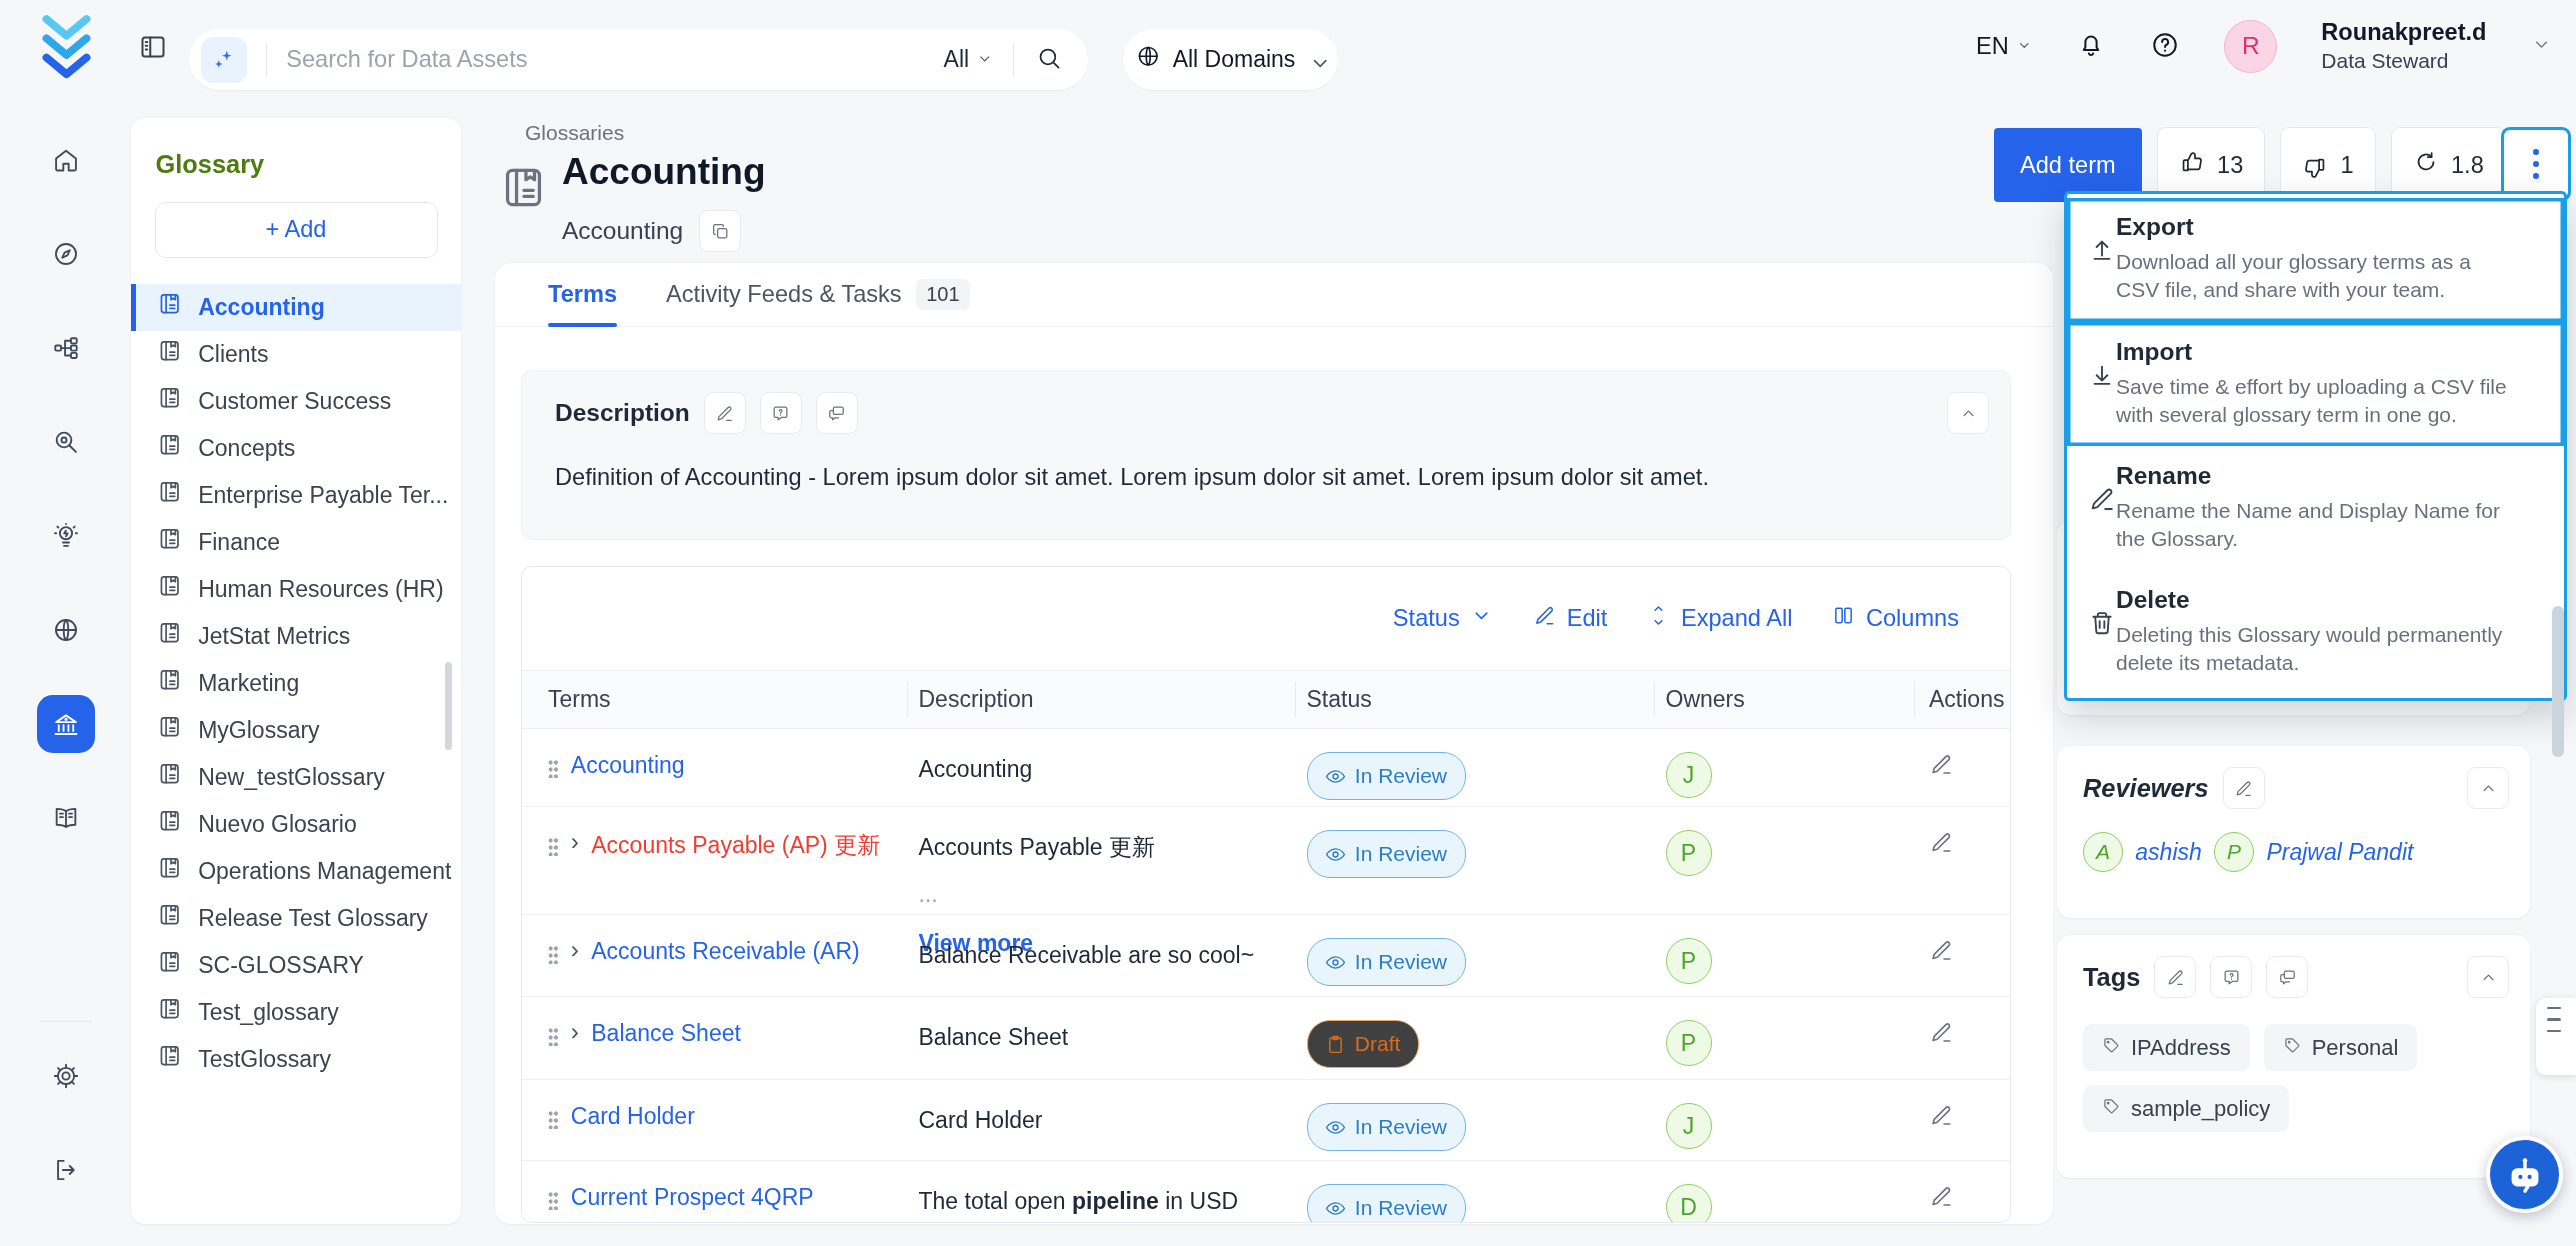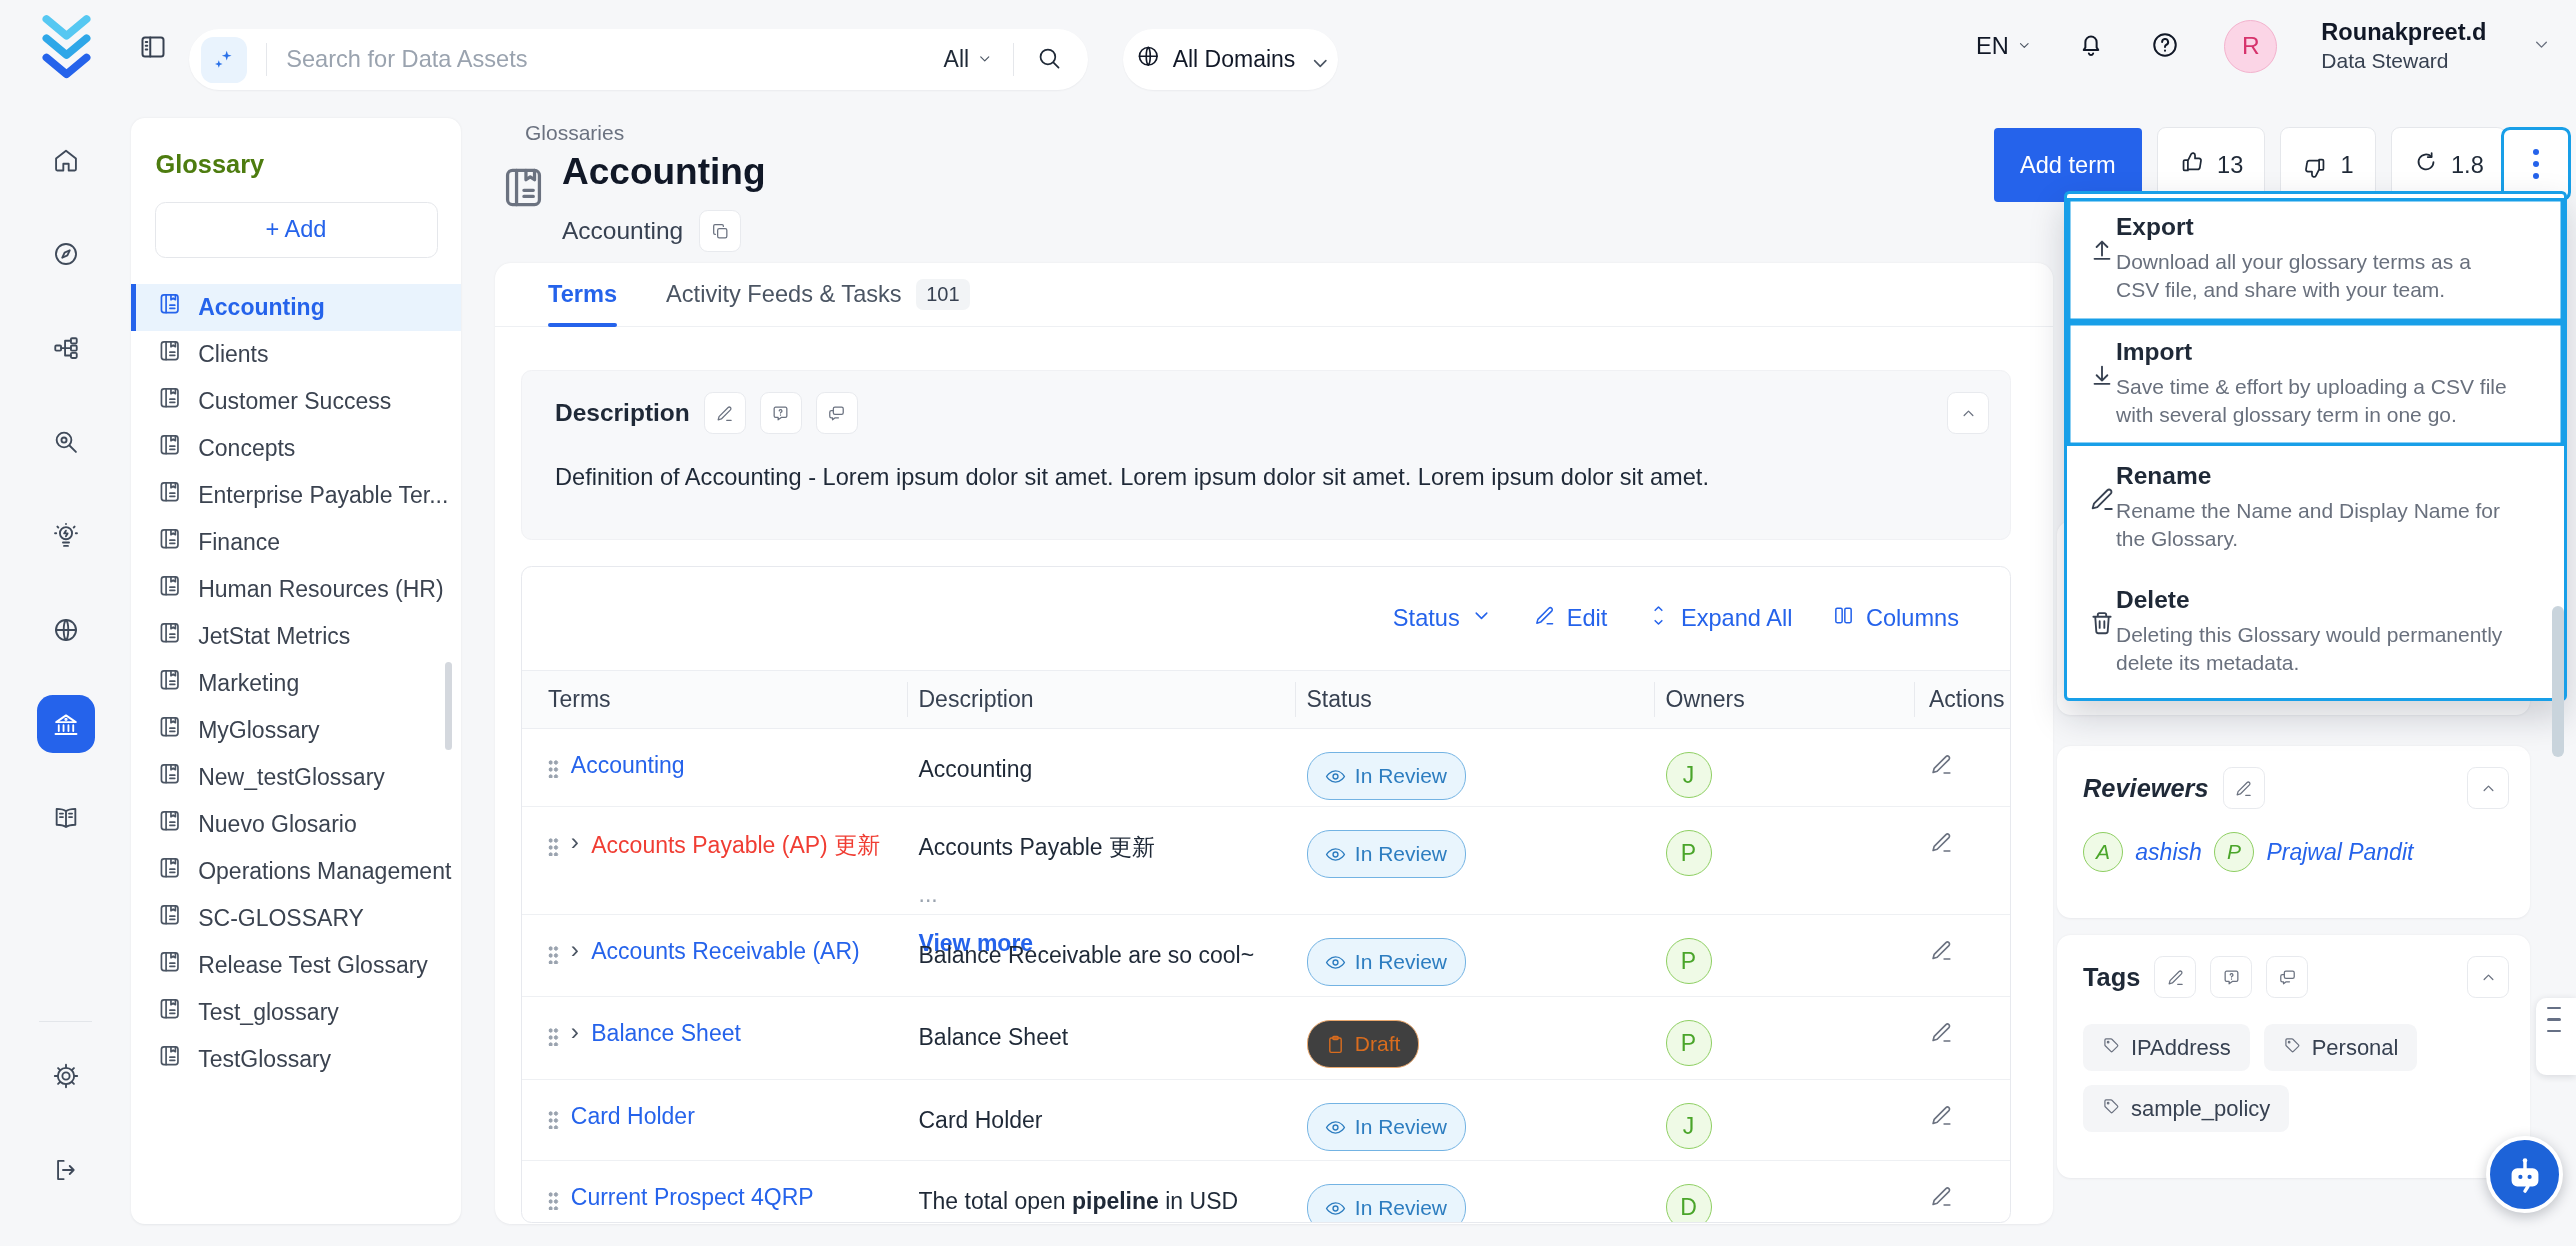--- a/index.html
+++ b/index.html
@@ -377,28 +377,28 @@
               <rect x="4.2" y="3.6" width="15.6" height="16.8" rx="2.4"></rect>
               <path d="M8.6 3.6v16.8M13.2 3.6v4.6l2.1-1.4 2.1 1.4V3.6M12.2 13.4h4.6M12.2 16.4h4.6"></path>
             </svg></span>
           <span>Operations Management</span>
         </div>
         <div class="gl-item ">
      <span><svg class="ic" viewBox="0 0 24 24" fill="none" stroke="currentColor" stroke-width="1.6" stroke-linecap="round" stroke-linejoin="round">
               <rect x="4.2" y="3.6" width="15.6" height="16.8" rx="2.4"></rect>
               <path d="M8.6 3.6v16.8M13.2 3.6v4.6l2.1-1.4 2.1 1.4V3.6M12.2 13.4h4.6M12.2 16.4h4.6"></path>
             </svg></span>
+          <span>Release Test Glossary</span>
+        </div>
+        <div class="gl-item ">
+     <span><svg class="ic" viewBox="0 0 24 24" fill="none" stroke="currentColor" stroke-width="1.6" stroke-linecap="round" stroke-linejoin="round">
+              <rect x="4.2" y="3.6" width="15.6" height="16.8" rx="2.4"></rect>
+              <path d="M8.6 3.6v16.8M13.2 3.6v4.6l2.1-1.4 2.1 1.4V3.6M12.2 13.4h4.6M12.2 16.4h4.6"></path>
+            </svg></span>
           <span>SC-GLOSSARY</span>
-        </div>
-        <div class="gl-item ">
-     <span><svg class="ic" viewBox="0 0 24 24" fill="none" stroke="currentColor" stroke-width="1.6" stroke-linecap="round" stroke-linejoin="round">
-              <rect x="4.2" y="3.6" width="15.6" height="16.8" rx="2.4"></rect>
-              <path d="M8.6 3.6v16.8M13.2 3.6v4.6l2.1-1.4 2.1 1.4V3.6M12.2 13.4h4.6M12.2 16.4h4.6"></path>
-            </svg></span>
-          <span>Release Test Glossary</span>
         </div>
         <div class="gl-item ">
      <span><svg class="ic" viewBox="0 0 24 24" fill="none" stroke="currentColor" stroke-width="1.6" stroke-linecap="round" stroke-linejoin="round">
               <rect x="4.2" y="3.6" width="15.6" height="16.8" rx="2.4"></rect>
               <path d="M8.6 3.6v16.8M13.2 3.6v4.6l2.1-1.4 2.1 1.4V3.6M12.2 13.4h4.6M12.2 16.4h4.6"></path>
             </svg></span>
           <span>Test_glossary</span>
         </div>
         <div class="gl-item ">
      <span><svg class="ic" viewBox="0 0 24 24" fill="none" stroke="currentColor" stroke-width="1.6" stroke-linecap="round" stroke-linejoin="round">

